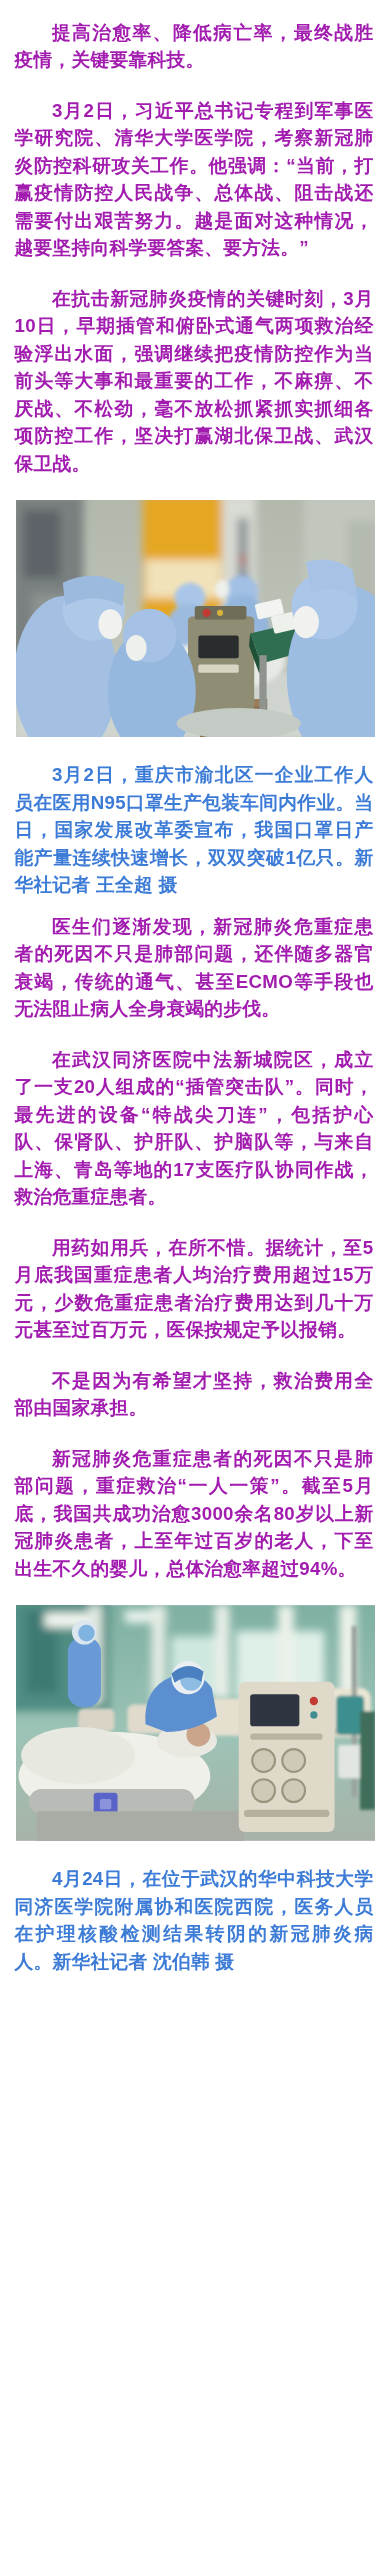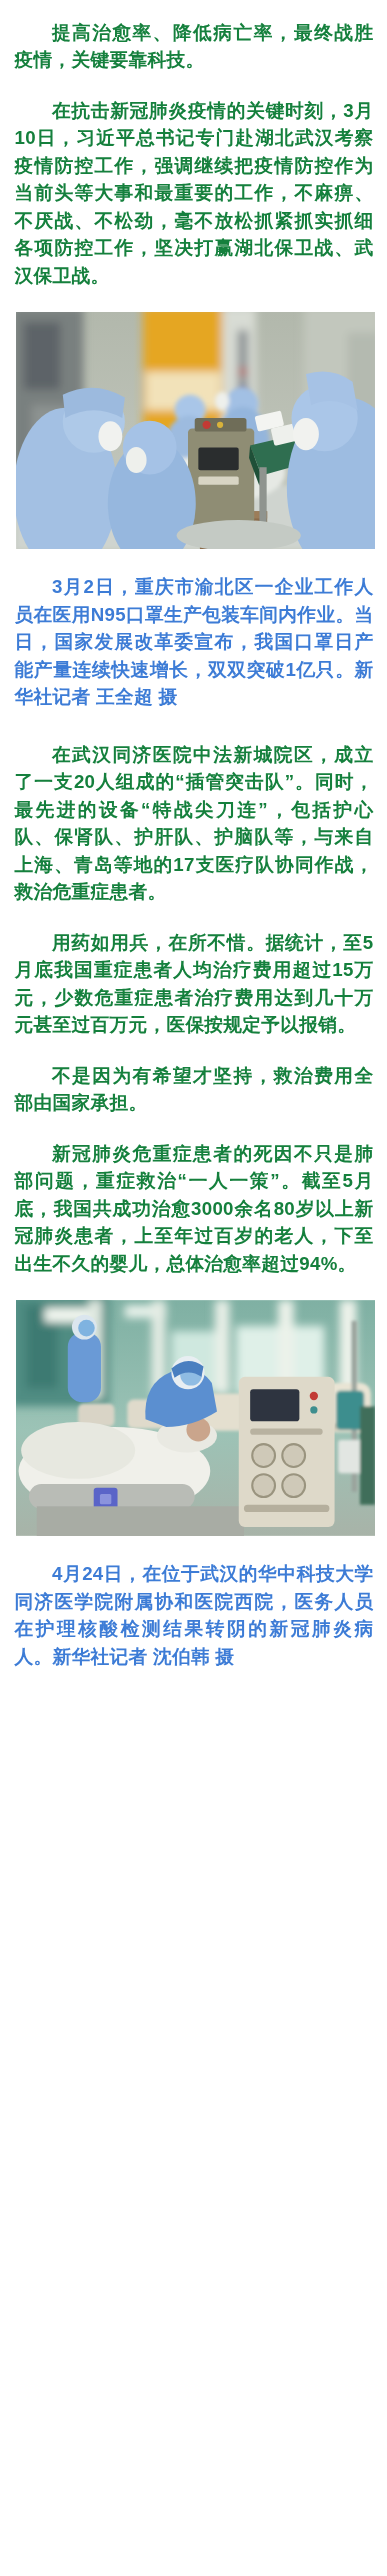--- a/index.html
+++ b/index.html
@@ -4,37 +4,38 @@
 <style>
   * { box-sizing: border-box; }
   html, body { margin: 0; padding: 0; background: #ffffff; }
   body { width: 388px; font-family: "Liberation Sans", "DejaVu Sans", sans-serif; }
   .article { padding: 18.7px 14.5px 12.4px 14.5px; }
   p.para {
     margin: 0 0 23px 0;
     font-size: 18.7px;
     line-height: 27.5px;
     font-weight: 700;
-    color: #15803d;
+    color: #a21caf;
     text-align: justify;
     text-indent: 2em;
     letter-spacing: 0.3px;
   }
-  p.caption { color: #3d7cd6; margin-bottom: 30px; }
+  p.caption { color: #3d7cd6; margin-bottom: 14px; }
   p.caption.last { margin-bottom: 12.4px; }
   figure.photo-figure { margin: 0 0 24px 1px; padding: 0; }
   svg.photo { display: block; }
 </style>
 </head>
 <body>
 
 <div class="article">
 
   <p class="para">提高治愈率、降低病亡率，最终战胜疫情，关键要靠科技。</p>
-  <p class="para">在抗击新冠肺炎疫情的关键时刻，3月10日，习近平总书记专门赴湖北武汉考察疫情防控工作，强调继续把疫情防控作为当前头等大事和最重要的工作，不麻痹、不厌战、不松劲，毫不放松抓紧抓实抓细各项防控工作，坚决打赢湖北保卫战、武汉保卫战。</p>
+  <p class="para">3月2日，习近平总书记专程到军事医学研究院、清华大学医学院，考察新冠肺炎防控科研攻关工作。他强调：“当前，打赢疫情防控人民战争、总体战、阻击战还需要付出艰苦努力。越是面对这种情况，越要坚持向科学要答案、要方法。”</p>
+  <p class="para">在抗击新冠肺炎疫情的关键时刻，3月10日，早期插管和俯卧式通气两项救治经验浮出水面，强调继续把疫情防控作为当前头等大事和最重要的工作，不麻痹、不厌战、不松劲，毫不放松抓紧抓实抓细各项防控工作，坚决打赢湖北保卫战、武汉保卫战。</p>
 
   <figure class="photo-figure">
     <svg class="photo" width="359" height="237" viewBox="0 0 693 458" xmlns="http://www.w3.org/2000/svg">
       <defs>
         <filter id="b1" x="-20%" y="-20%" width="140%" height="140%">
             <feGaussianBlur stdDeviation="8"></feGaussianBlur>
           </filter>
         <filter id="b2" x="-20%" y="-20%" width="140%" height="140%">
             <feGaussianBlur stdDeviation="4"></feGaussianBlur>
           </filter>
@@ -96,20 +97,21 @@
         <circle cx="596" cy="205" r="64" fill="#aac6e8"></circle>
         <ellipse cx="560" cy="236" rx="25" ry="31" fill="#f1f2ef"></ellipse>
         <path d="M 560 120 Q 610 105 650 135 L 660 190 Q 615 160 570 180 Z" fill="#a6c2e5"></path>
         <ellipse cx="430" cy="432" rx="120" ry="30" fill="#c4cac4"></ellipse>
       </g>
     </svg>
   </figure>
 
   <p class="para caption">3月2日，重庆市渝北区一企业工作人员在医用N95口罩生产包装车间内作业。当日，国家发展改革委宣布，我国口罩日产能产量连续快速增长，双双突破1亿只。新华社记者 王全超 摄</p>
 
+  <p class="para">医生们逐渐发现，新冠肺炎危重症患者的死因不只是肺部问题，还伴随多器官衰竭，传统的通气、甚至ECMO等手段也无法阻止病人全身衰竭的步伐。</p>
   <p class="para">在武汉同济医院中法新城院区，成立了一支20人组成的“插管突击队”。同时，最先进的设备“特战尖刀连”，包括护心队、保肾队、护肝队、护脑队等，与来自上海、青岛等地的17支医疗队协同作战，救治危重症患者。</p>
   <p class="para">用药如用兵，在所不惜。据统计，至5月底我国重症患者人均治疗费用超过15万元，少数危重症患者治疗费用达到几十万元甚至过百万元，医保按规定予以报销。</p>
   <p class="para">不是因为有希望才坚持，救治费用全部由国家承担。</p>
   <p class="para">新冠肺炎危重症患者的死因不只是肺部问题，重症救治“一人一策”。截至5月底，我国共成功治愈3000余名80岁以上新冠肺炎患者，上至年过百岁的老人，下至出生不久的婴儿，总体治愈率超过94%。</p>
 
   <figure class="photo-figure">
     <svg class="photo" width="359" height="236" viewBox="0 0 693 455" xmlns="http://www.w3.org/2000/svg">
       <defs>
         <filter id="b3" x="-20%" y="-20%" width="140%" height="140%">
             <feGaussianBlur stdDeviation="8"></feGaussianBlur>

